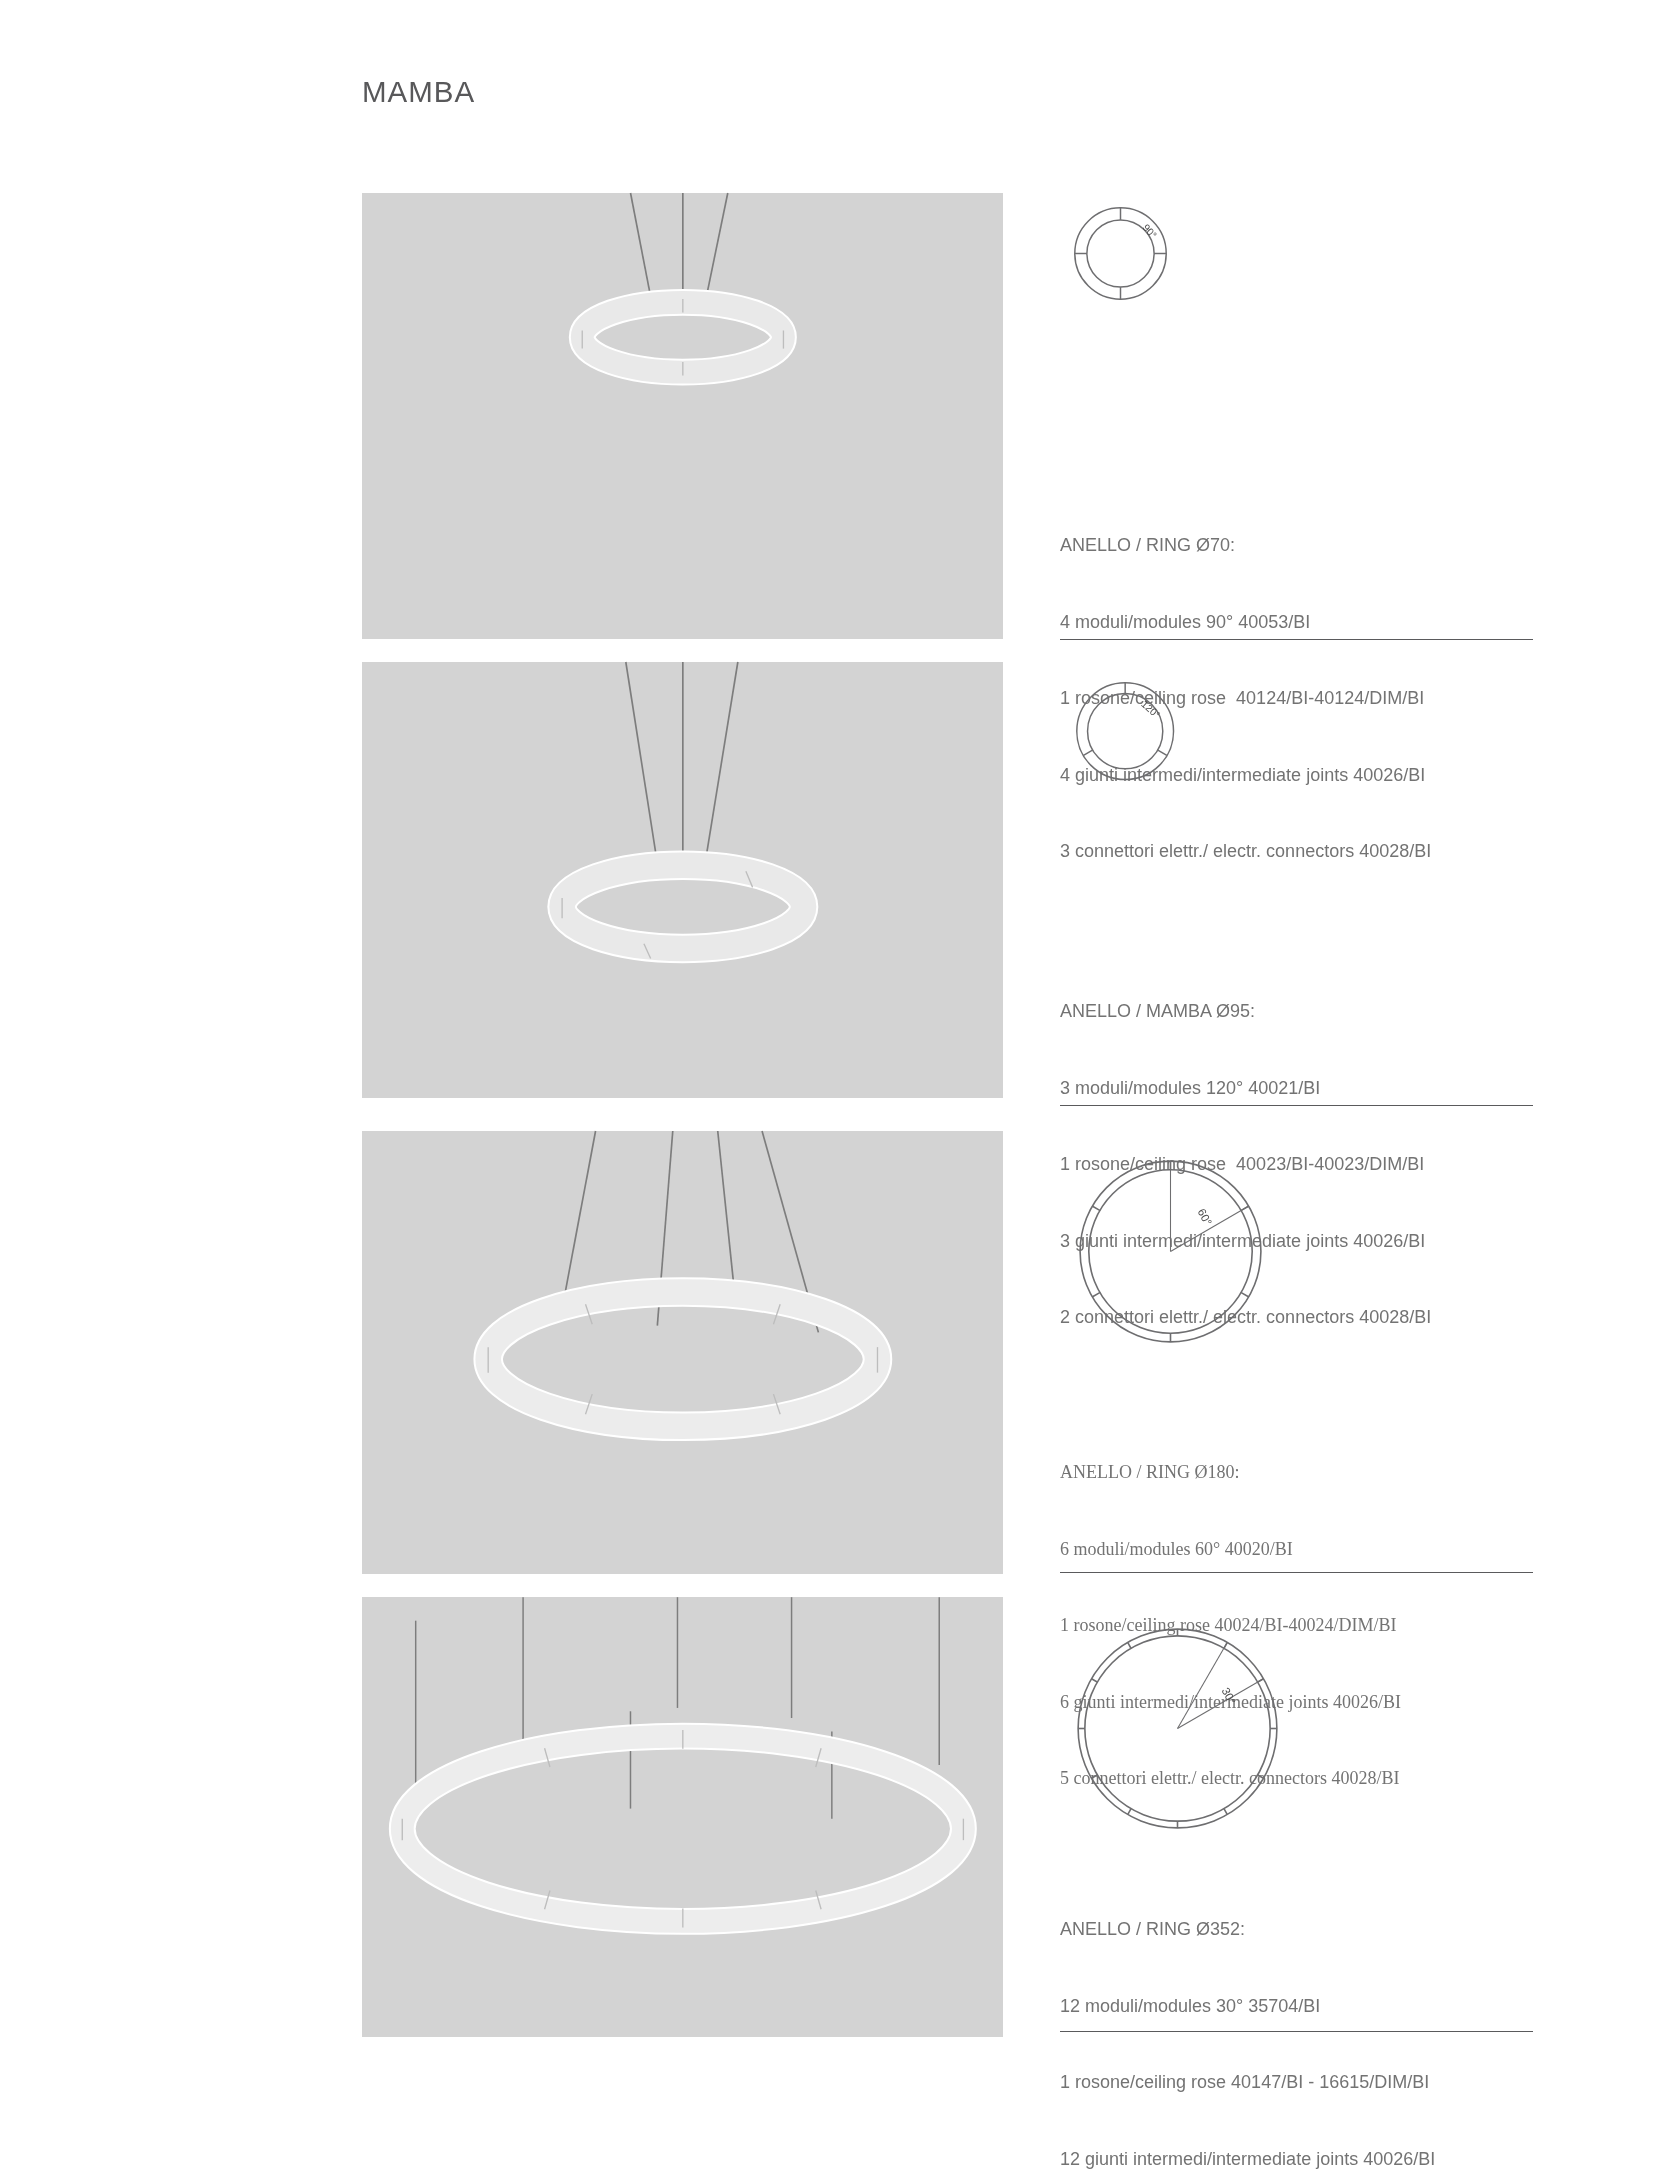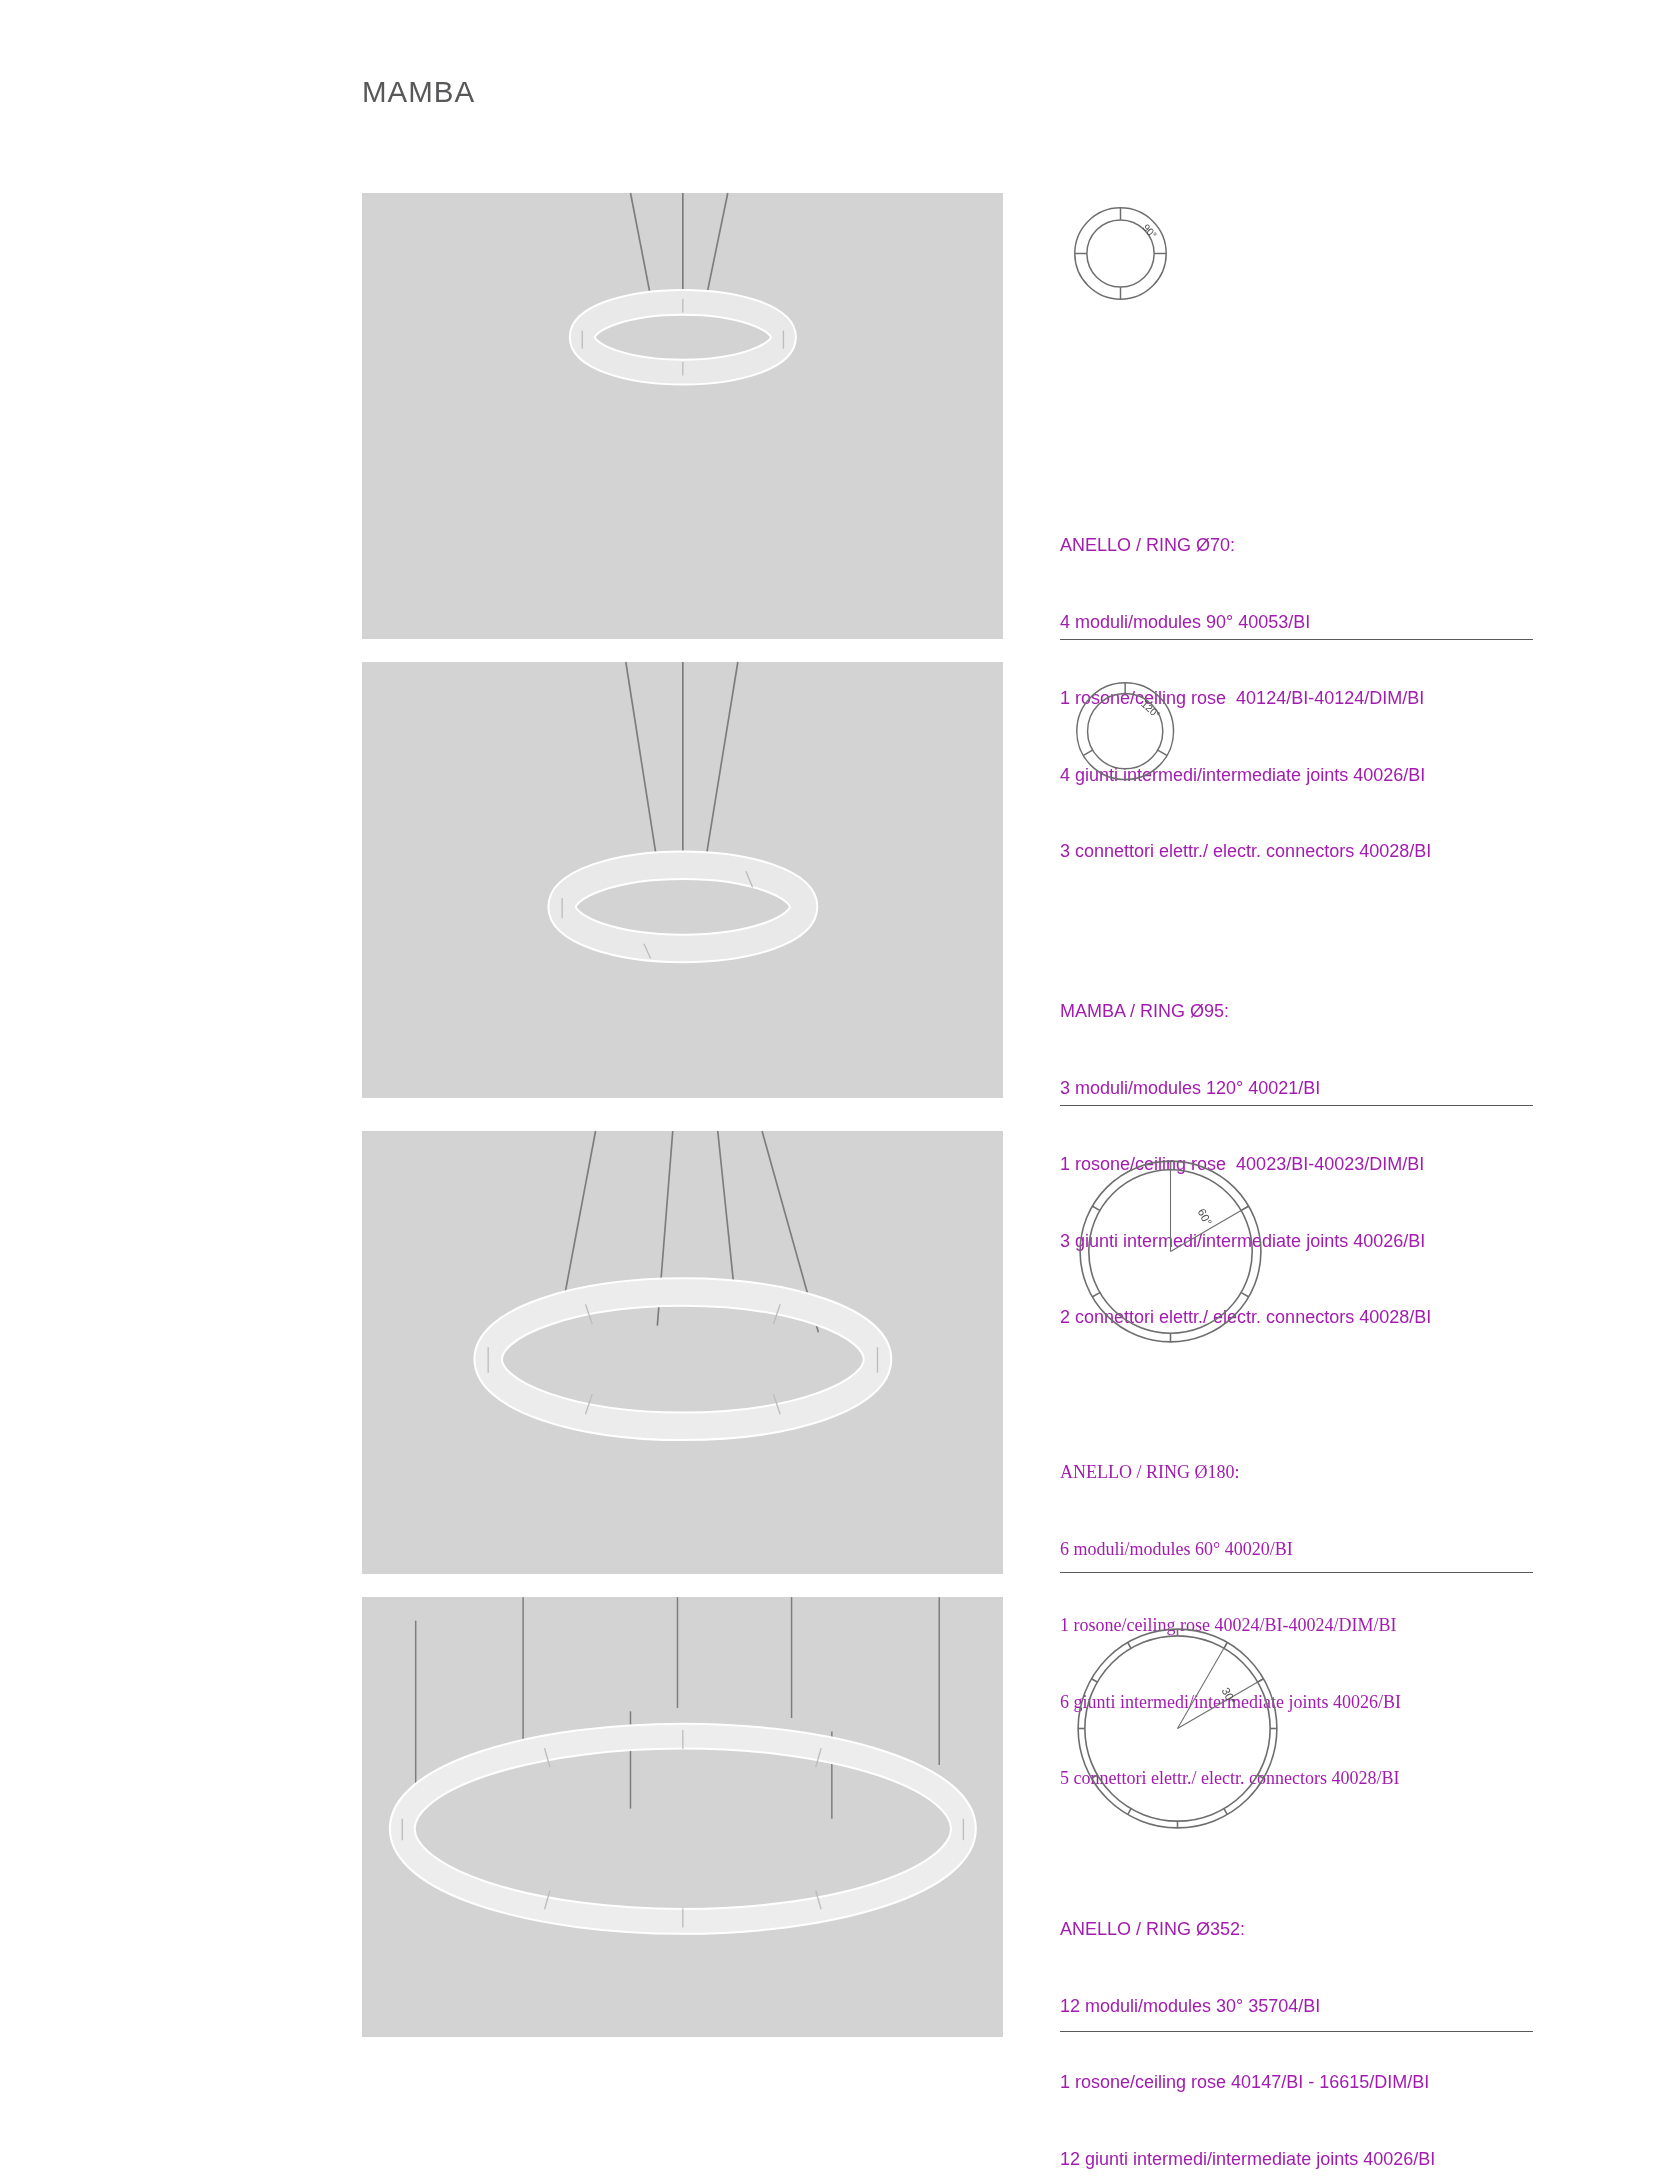--- a/index.html
+++ b/index.html
@@ -52,21 +52,21 @@
     position: absolute;
     background: #d3d3d3;
   }
   .diagram {
     position: absolute;
   }
   .spec {
     position: absolute;
     font-size: 18px;
     line-height: 25.5px;
-    color: #a21caf;
+    color: #737373;
     white-space: pre;
   }
   .spec .hd {
     display: block;
   }
   .rule {
     position: absolute;
     height: 1.3px;
     background: #5a5a5c;
   }
@@ -153,21 +153,21 @@
         <g stroke="#6e6e70" stroke-width="2.2">
           <line x1="97" y1="25" x2="97" y2="41"></line>
           <line x1="159" y1="133" x2="145" y2="125"></line>
           <line x1="35" y1="133" x2="49" y2="125"></line>
         </g>
         <text x="120" y="58" font-family="Liberation Sans, sans-serif" font-size="15" fill="#4a4a4a" transform="rotate(42 120 58)">120°</text>
       </svg>
     </div>
 
     <div class="spec" style="left:1060px; top:948px;">
-      <span class="hd">MAMBA / RING Ø95:</span>
+      <span class="hd">ANELLO / MAMBA Ø95:</span>
       <span class="hd">3 moduli/modules 120° 40021/BI</span>
       <span class="hd">1 rosone/ceiling rose  40023/BI-40023/DIM/BI</span>
       <span class="hd">3 giunti intermedi/intermediate joints 40026/BI</span>
       <span class="hd">2 connettori elettr./ electr. connectors 40028/BI</span>
     </div>
 
     <div class="rule" style="left:1060px; top:1105px; width:473px;"></div>
   </div>
 
   <div class="row" style="top:0;">

